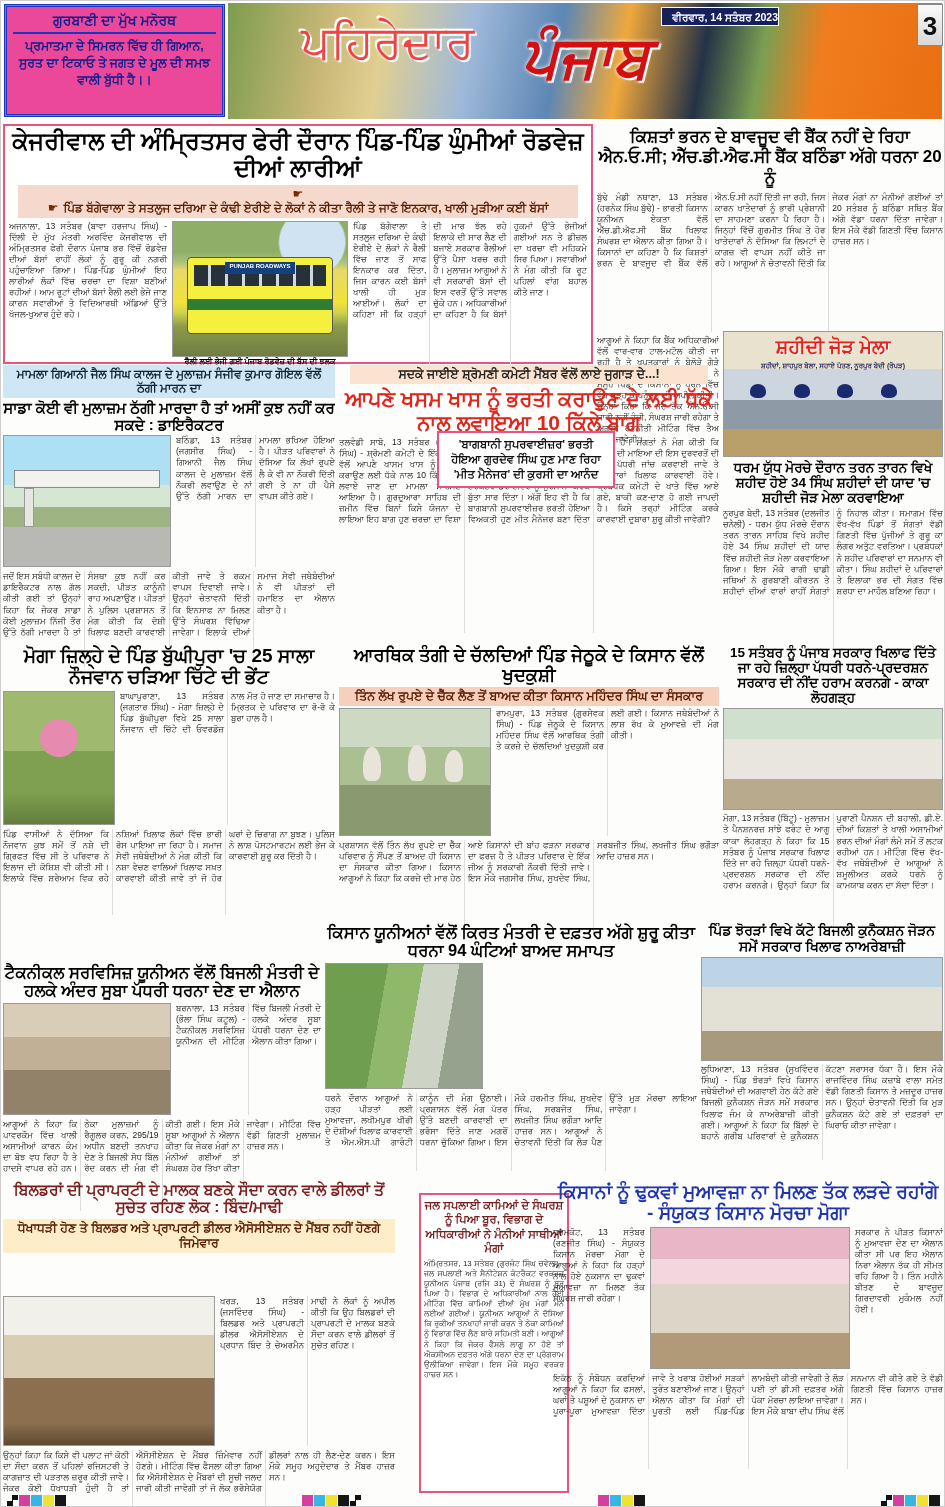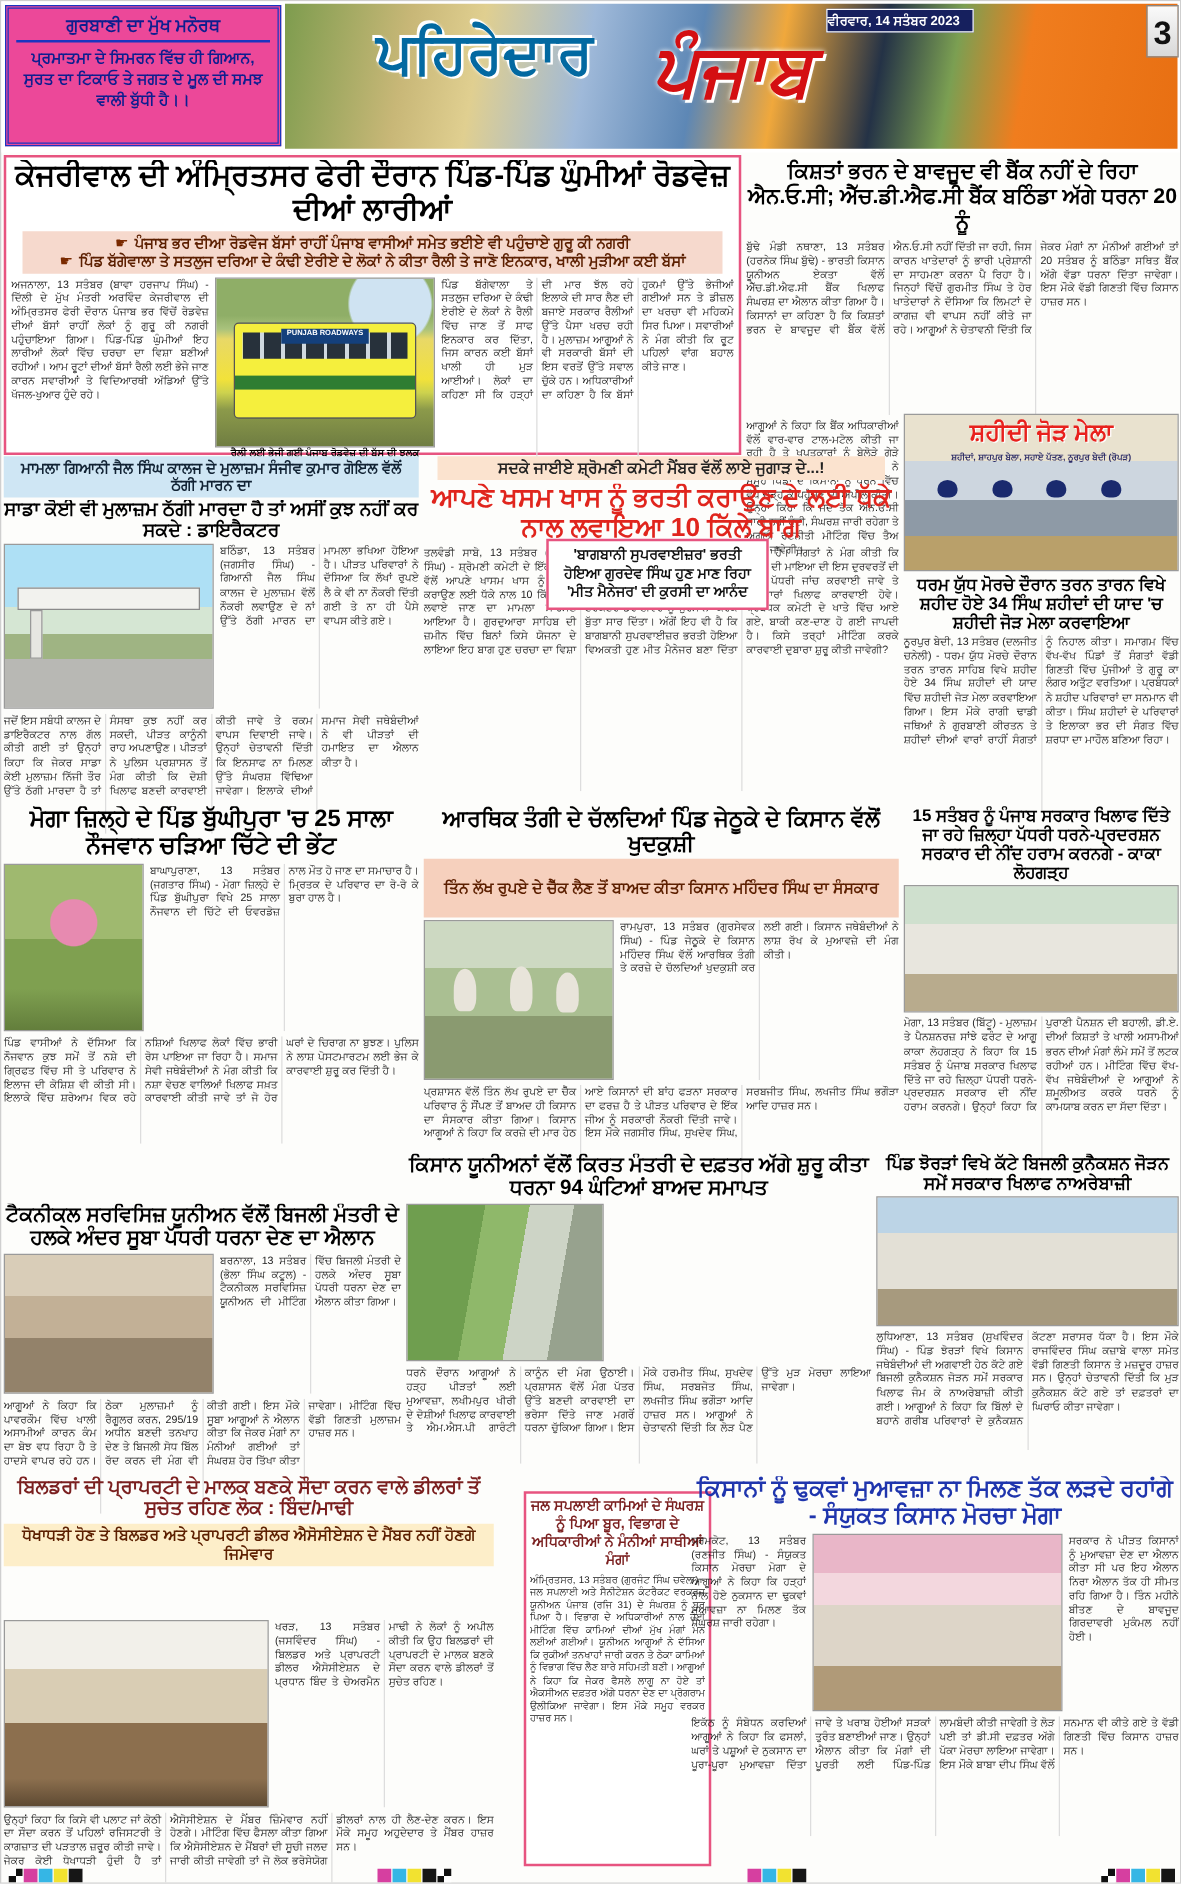--- a/index.html
+++ b/index.html
@@ -14,23 +14,23 @@
   .hl{font-weight:bold;color:#000;text-align:center;line-height:1.12;overflow:hidden;}
   .photo{position:relative;overflow:hidden;border:1px solid #9a9a9a;}
 
   
   #masthead{left:0;top:0;width:945px;height:121px;background:#fff;}
   #quote-box{left:3px;top:3px;width:221px;height:113px;border:3px double #1a35c0;background:#ec4899;padding:5px 6px;text-align:center;}
   #quote-box .qt{color:#0d1e8f;font-weight:bold;font-size:14px;border-bottom:2px solid #1a35c0;padding-bottom:3px;}
   #quote-box .qb{color:#0d1e8f;font-weight:bold;font-size:12.5px;line-height:1.35;margin-top:4px;}
   #banner{left:227px;top:2px;width:714px;height:116px;background:
     linear-gradient(100deg,#7d9c4e 0%,#c8b777 14%,#e0cf90 22%,#9fb9d9 34%,#5d87b5 46%,#f0a83c 55%,#243246 66%,#7b9f52 74%,#f07d1e 82%,#e86f12 100%);}
-  #brand{left:300px;top:14px;font-size:46px;font-weight:bold;color:#0369a1;text-shadow:0 0 3px #fff,2px 2px 0 #fff,-2px -2px 0 #fff;}
+  #brand{left:300px;top:14px;font-size:46px;font-weight:normal;color:#ef4444;text-shadow:0 0 3px #fff,2px 2px 0 #fff,-2px -2px 0 #fff;}
   #section-script{left:520px;top:22px;font-size:58px;font-weight:bold;font-style:italic;color:#d40f12;text-shadow:0 0 4px #fff,2px 2px 0 #ffffff;}
-  #date-pill{left:660px;top:6px;width:118px;height:19px;background:#16205e;color:#fff;font-size:10.5px;font-weight:bold;text-align:left;line-height:19px;border:1px solid #fff;}
+  #date-pill{left:660px;top:6px;width:118px;height:19px;background:#16205e;color:#fff;font-size:10.5px;font-weight:bold;text-align:right;line-height:19px;border:1px solid #fff;}
   #page-box{left:916px;top:3px;width:26px;height:42px;background:linear-gradient(#fafafa,#d8d8d8);border:1px solid #888;color:#111;font-size:26px;font-weight:bold;text-align:center;line-height:42px;}
 
   
   #lead{left:2px;top:123px;width:590px;height:240px;border:2px solid #e75480;background:#fff;padding:2px 4px;}
   #lead .hl{font-size:24px;}
   #lead-bullets{margin:3px auto 2px;width:97%;background:#f6d9cd;padding:2px 6px;}
   .bullet-row{display:flex;gap:5px;align-items:flex-start;justify-content:center;}
   .bullet-row .ptr{color:#7a2a00;font-size:12px;}
   .bullet-row .btx{color:#5c1f00;font-weight:bold;font-size:12px;line-height:1.25;}
   #lead-body{display:flex;gap:5px;margin-top:3px;height:148px;}
@@ -83,21 +83,21 @@
   #moga .hl{font-size:19px;}
   #moga-row{display:flex;gap:5px;height:134px;margin-top:3px;}
   #moga-photo{width:112px;flex:0 0 auto;background:
     radial-gradient(circle at 50% 35%,#e78ab0 0 18%,transparent 19%),
     linear-gradient(#9fb96f 0 45%,#7fa050 45% 75%,#637e3c 100%);}
   #moga-row .body-txt{flex:1;}
   #moga-bottom{margin-top:4px;height:86px;}
 
   #jethuke{left:338px;top:644px;width:380px;height:278px;}
   #jethuke .hl{font-size:18px;}
-  #jethuke-sub{background:#f6d0bd;color:#5c1f00;font-weight:bold;font-size:12.5px;text-align:center;padding:16px;margin:2px 0;}
+  #jethuke-sub{background:#f6d0bd;color:#5c1f00;font-weight:bold;font-size:12.5px;text-align:center;padding:2px;margin:2px 0;}
   #jethuke-row{display:flex;gap:5px;height:128px;}
   #jethuke-photo{width:152px;flex:0 0 auto;background:
     linear-gradient(#cdd9c2 0 30%,#aabf92 30% 60%,#8a9a70 60% 100%);}
   #jethuke-photo .fig{position:absolute;border-radius:50% 50% 30% 30%;background:#e8e4da;}
   #jethuke-row .body-txt{flex:1;}
   #jethuke-bottom{margin-top:4px;height:92px;}
 
   #dharna15{left:722px;top:644px;width:220px;height:278px;}
   #dharna15 .hl{font-size:13.5px;}
   #dharna15-photo{width:100%;height:102px;margin-top:3px;background:
@@ -174,21 +174,20 @@
     <div class="abs" id="section-script">ਪੰਜਾਬ</div>
     <div class="abs" id="date-pill">ਵੀਰਵਾਰ, 14 ਸਤੰਬਰ 2023</div>
     <div class="abs" id="page-box">3</div>
   </div>
 
   <div class="abs" id="lead">
     <div class="hl">ਕੇਜਰੀਵਾਲ ਦੀ ਅੰਮ੍ਰਿਤਸਰ ਫੇਰੀ ਦੌਰਾਨ ਪਿੰਡ-ਪਿੰਡ ਘੁੰਮੀਆਂ ਰੋਡਵੇਜ਼ ਦੀਆਂ ਲਾਰੀਆਂ</div>
     <div id="lead-bullets">
       <div class="bullet-row">
         <span class="ptr">☛</span>
-        <span class="btx">ਪੰਜਾਬ ਭਰ ਦੀਆ ਰੋਡਵੇਜ ਬੱਸਾਂ ਰਾਹੀਂ ਪੰਜਾਬ ਵਾਸੀਆਂ ਸਮੇਤ ਭਈਏ ਵੀ ਪਹੁੰਚਾਏ ਗੁਰੂ ਕੀ ਨਗਰੀ</span>
       </div>
       <div class="bullet-row">
         <span class="ptr">☛</span>
         <span class="btx">ਪਿੰਡ ਬੱਗੇਵਾਲਾ ਤੇ ਸਤਲੁਜ ਦਰਿਆ ਦੇ ਕੰਢੀ ਏਰੀਏ ਦੇ ਲੋਕਾਂ ਨੇ ਕੀਤਾ ਰੈਲੀ ਤੇ ਜਾਣੋ ਇਨਕਾਰ, ਖਾਲੀ ਮੁੜੀਆ ਕਈ ਬੱਸਾਂ</span>
       </div>
     </div>
     <div id="lead-body">
       <div id="lead-left" class="body-txt">ਅਜਨਾਲਾ, 13 ਸਤੰਬਰ (ਬਾਵਾ ਹਰਜਾਪ ਸਿੰਘ) - ਦਿੱਲੀ ਦੇ ਮੁੱਖ ਮੰਤਰੀ ਅਰਵਿੰਦ ਕੇਜਰੀਵਾਲ ਦੀ ਅੰਮ੍ਰਿਤਸਰ ਫੇਰੀ ਦੌਰਾਨ ਪੰਜਾਬ ਭਰ ਵਿੱਚੋਂ ਰੋਡਵੇਜ਼ ਦੀਆਂ ਬੱਸਾਂ ਰਾਹੀਂ ਲੋਕਾਂ ਨੂੰ ਗੁਰੂ ਕੀ ਨਗਰੀ ਪਹੁੰਚਾਇਆ ਗਿਆ। ਪਿੰਡ-ਪਿੰਡ ਘੁੰਮੀਆਂ ਇਹ ਲਾਰੀਆਂ ਲੋਕਾਂ ਵਿੱਚ ਚਰਚਾ ਦਾ ਵਿਸ਼ਾ ਬਣੀਆਂ ਰਹੀਆਂ। ਆਮ ਰੂਟਾਂ ਦੀਆਂ ਬੱਸਾਂ ਰੈਲੀ ਲਈ ਭੇਜੇ ਜਾਣ ਕਾਰਨ ਸਵਾਰੀਆਂ ਤੇ ਵਿਦਿਆਰਥੀ ਅੱਡਿਆਂ ਉੱਤੇ ਖੱਜਲ-ਖੁਆਰ ਹੁੰਦੇ ਰਹੇ।</div>
       <div>
         <div class="photo" id="bus-photo">

